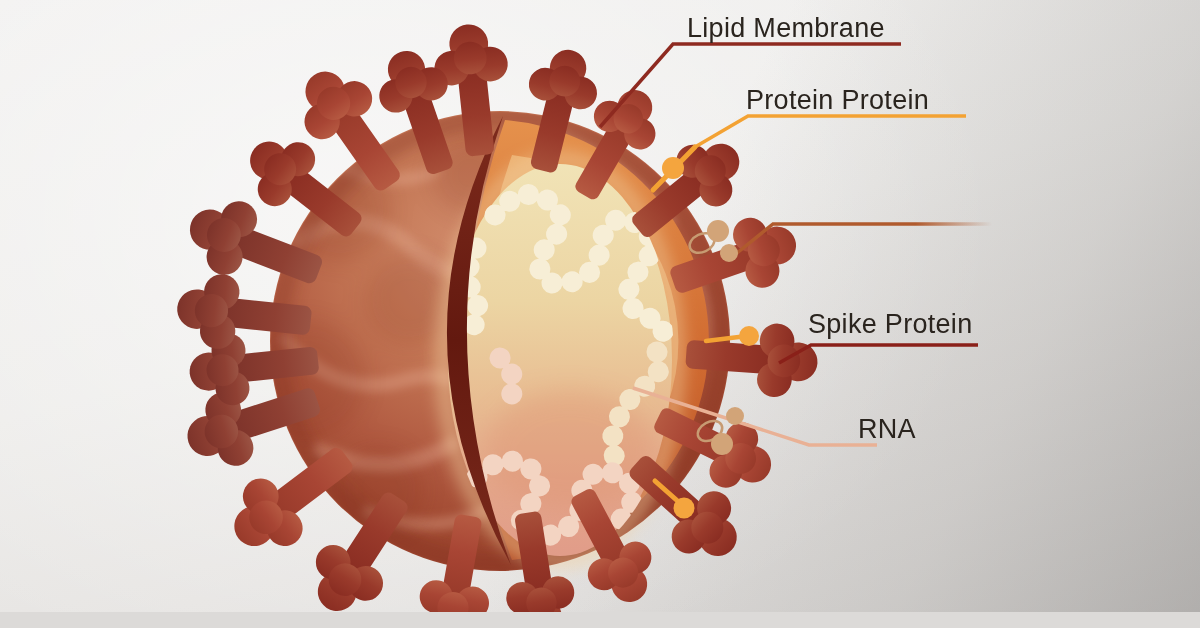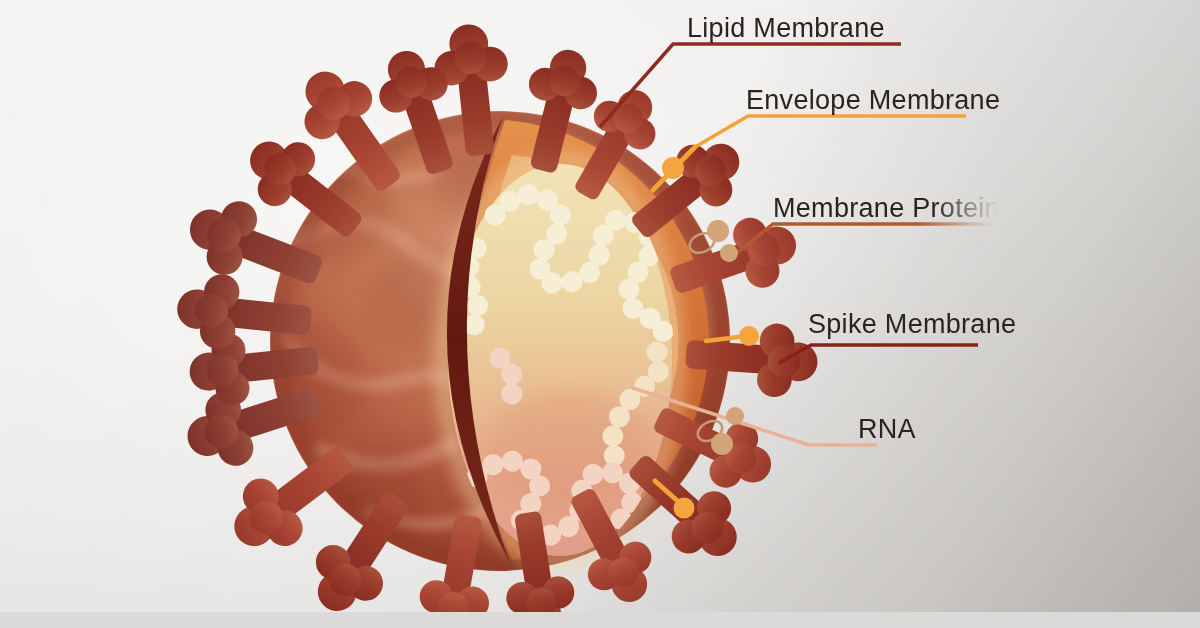--- a/index.html
+++ b/index.html
@@ -182,18 +182,17 @@
     <ellipse cx="702" cy="243" rx="13" ry="9" fill="none" stroke="#c79b72" stroke-width="2.5" transform="rotate(-25 702 243)"></ellipse>
     <circle cx="718" cy="231" r="11" fill="#d2a478"></circle>
     <circle cx="729" cy="253" r="9" fill="#d2a478"></circle>
     <ellipse cx="710" cy="431" rx="13" ry="9" fill="none" stroke="#c79b72" stroke-width="2.5" transform="rotate(-28 710 431)"></ellipse>
     <circle cx="735" cy="416" r="9" fill="#d2a478"></circle>
     <circle cx="722" cy="444" r="11" fill="#d2a478"></circle>
   </g>
 </svg>
 
 <div class="callout-label" style="left:687px;top:13px">Lipid Membrane</div>
-<div class="callout-label" style="left:746px;top:85px">Envelope Membrane</div>
-<div class="callout-label fade-right" style="left:773px;top:193px">Membrane Protein</div>
-<div class="callout-label" style="left:808px;top:309px">Spike Membrane</div>
+<div class="callout-label" style="left:746px;top:85px">Protein Protein</div>
+<div class="callout-label" style="left:808px;top:309px">Spike Protein</div>
 <div class="callout-label" style="left:858px;top:414px">RNA</div>
 
 </div>
 
 </body></html>

